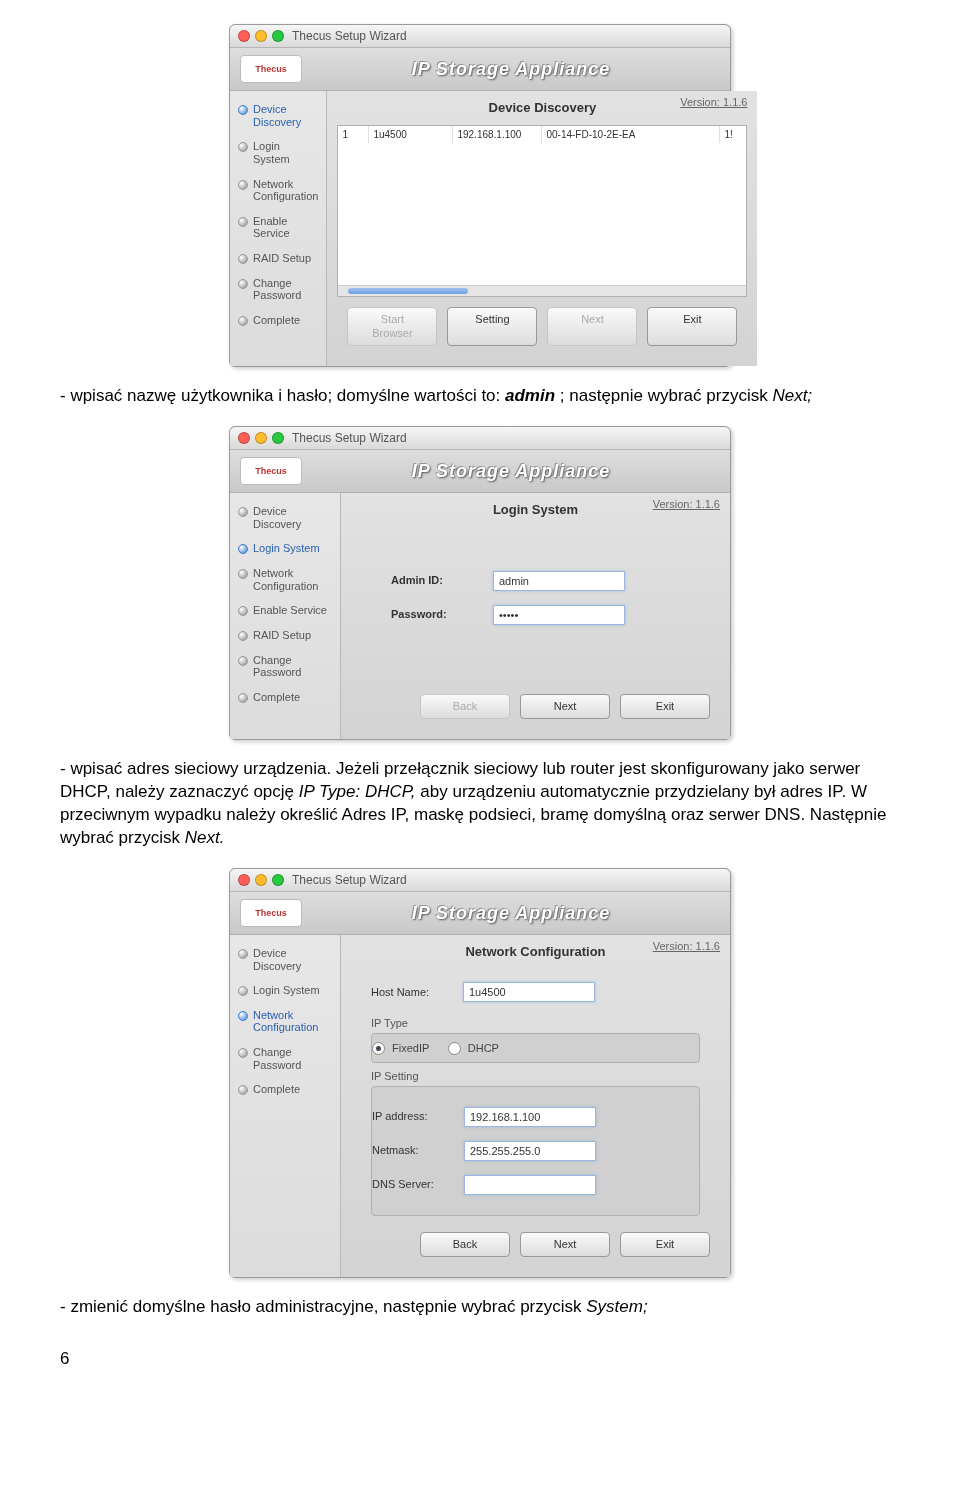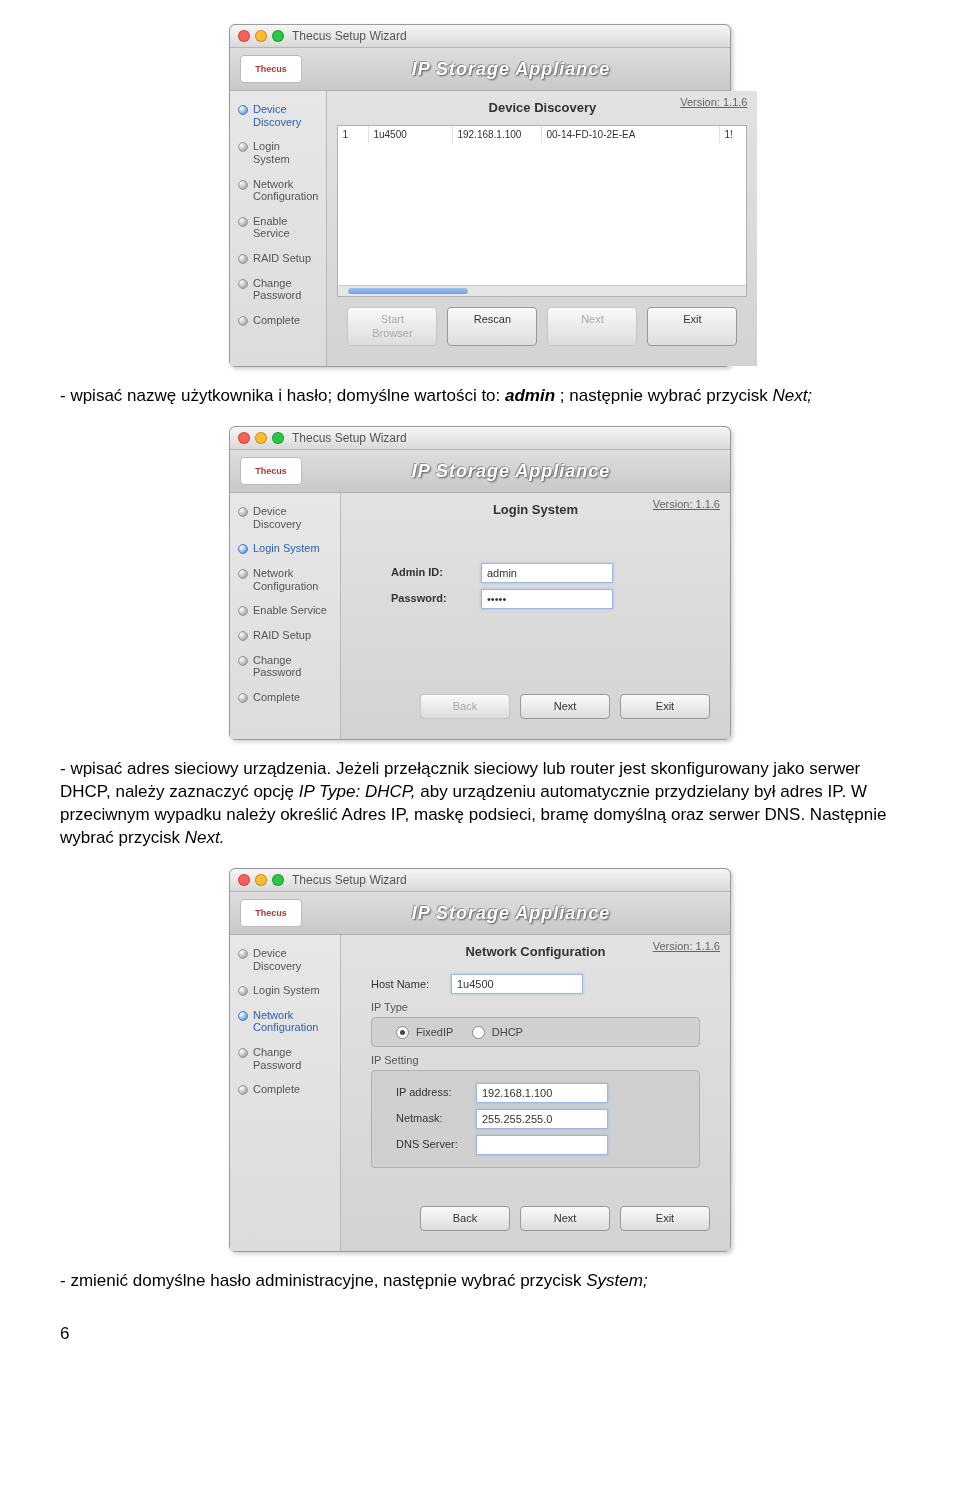--- a/index.html
+++ b/index.html
@@ -138,40 +138,40 @@
     background: linear-gradient(#fafafa, #dcdcdc);
     border: 1px solid #999;
     border-radius: 4px;
     font-size: 11px;
     color: #333;
     text-align: center;
   }
   .btn.disabled { color: #aaa; border-color: #c5c5c5; }
   .spacer { flex: 1; }
 
-  .form-row { display: flex; align-items: center; margin: 6px 0; gap: 0; }
+  .form-row { display: flex; align-items: center; margin: 14px 0; gap: 12px; }
   .form-label { width: 90px; font-weight: bold; color: #333; text-align: left; }
   .form-input {
     background: #fff;
     border: 1px solid #9bb7e0;
     height: 18px;
     width: 120px;
     padding: 0 5px;
     font-size: 11px;
     box-shadow: 0 0 3px rgba(100,150,230,0.4);
     line-height: 18px;
   }
   .form-area { padding: 10px 20px 0 40px; }
 
   .section-label { font-weight: normal; color: #555; margin: 4px 0 2px 0; font-size: 11px; }
   .panel {
     background: #d0d0d0;
     border: 1px solid #b0b0b0;
     border-radius: 4px;
-    padding: 6px 24px;
+    padding: 6px 0;
     margin-bottom: 6px;
   }
   .radio { width: 11px; height: 11px; border-radius: 50%; background: #fff; border: 1px solid #888; display: inline-flex; align-items: center; justify-content: center; vertical-align: middle; margin-right: 4px;}
   .radio.checked::after { content:""; width: 5px; height: 5px; border-radius: 50%; background: #445; }
   .small-label { font-size: 11px; color: #444; vertical-align: middle; }
 </style>
 </head>
 <body>
 
 <div class="centered">
@@ -229,21 +229,21 @@
             <div class="cell c-ip">192.168.1.100</div>
             <div class="cell c-mac">00-14-FD-10-2E-EA</div>
             <div class="cell c-g">1!</div>
           </div>
           <div class="scrollbar">
               <div class="thumb"></div>
             </div>
         </div>
         <div class="button-row">
           <div class="btn disabled">Start Browser</div>
-          <div class="btn">Rescan</div>
+          <div class="btn">Setting</div>
           <div class="btn disabled">Next</div>
           <div class="btn">Exit</div>
         </div>
       </div>
     </div>
   </div>
 </div>
 
 <div class="para">
   <span>- wpisać nazwę użytkownika i hasło; domyślne wartości to: </span>

